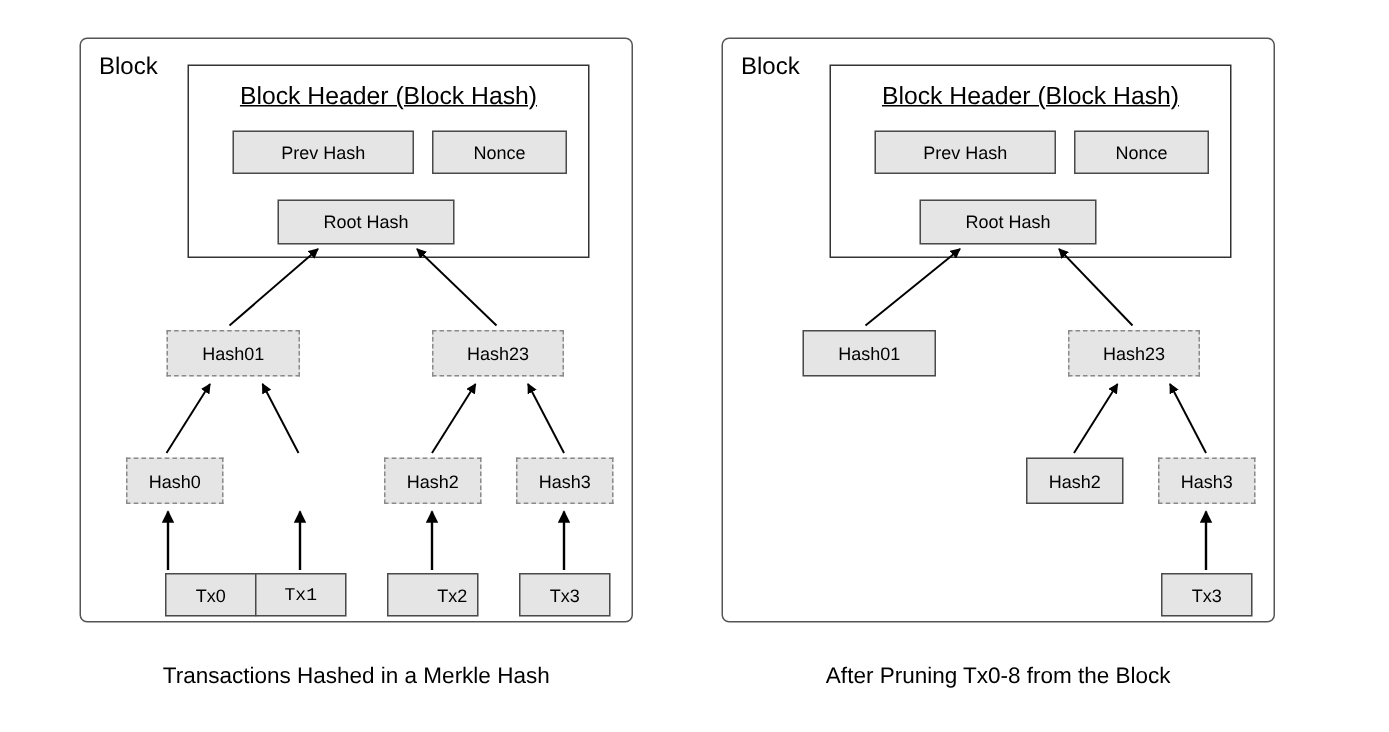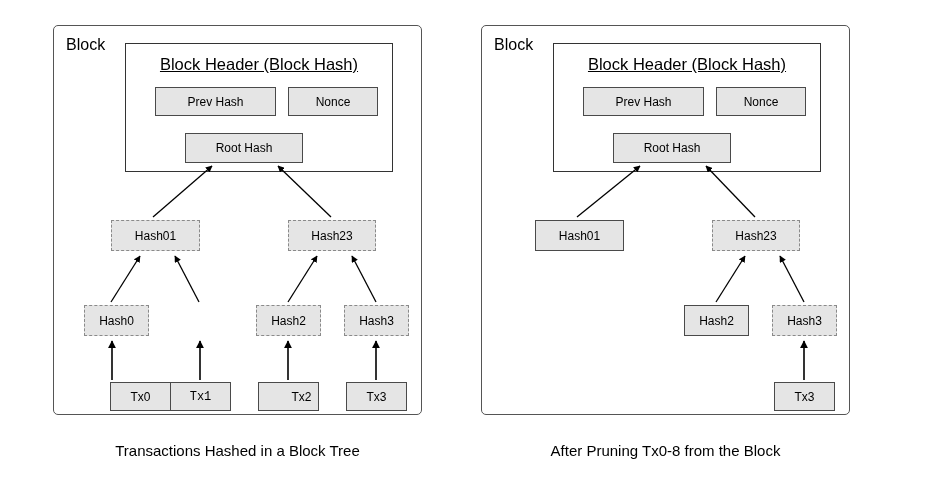--- a/index.html
+++ b/index.html
@@ -156,21 +156,21 @@
 
   <div id="hash0-left" class="node dashed">Hash0</div>
   <div id="hash2-left" class="node dashed">Hash2</div>
   <div id="hash3-left" class="node dashed">Hash3</div>
 
   <div id="tx0-left" class="node solid">Tx0</div>
   <div id="tx1-left" class="node solid">Tx1</div>
   <div id="tx2-left" class="node solid">Tx2</div>
   <div id="tx3-left" class="node solid">Tx3</div>
 
-  <div id="caption-left" class="figure-caption">Transactions Hashed in a Block Tree</div>
+  <div id="caption-left" class="figure-caption">Transactions Hashed in a Merkle Hash</div>
 
   <div id="block-right" class="block-container"></div>
   <div id="block-right-label" class="block-caption">Block</div>
 
   <div id="header-box-right" class="header-box"></div>
   <div id="header-title-right" class="header-title">Block Header (Block Hash)</div>
 
   <div id="prev-hash-right" class="node solid">Prev Hash</div>
   <div id="nonce-right" class="node solid">Nonce</div>
   <div id="root-hash-right" class="node solid">Root Hash</div>

